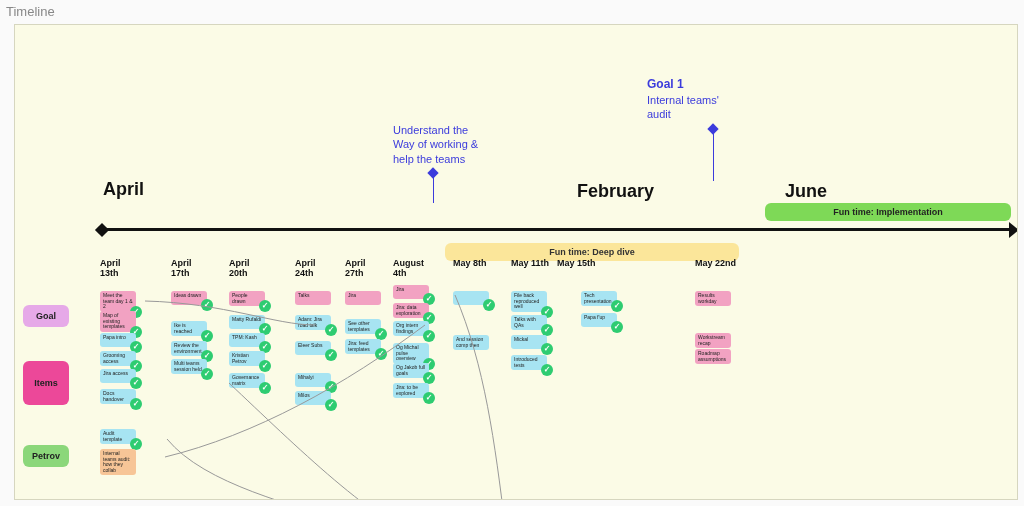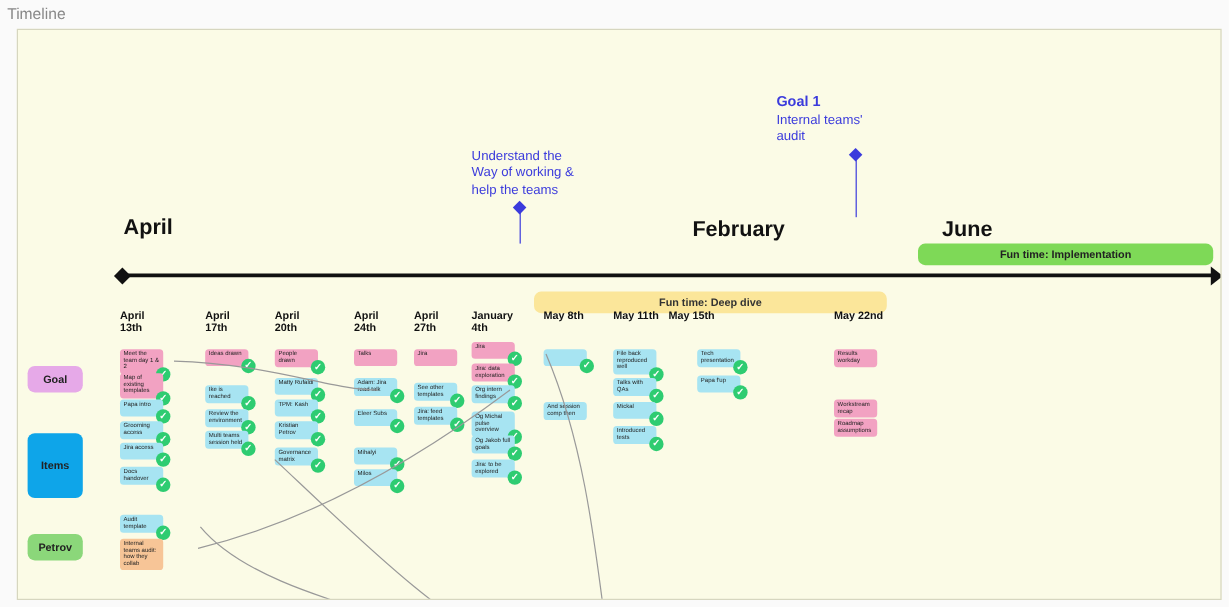--- a/index.html
+++ b/index.html
@@ -93,21 +93,21 @@
     left: 8px;
     width: 46px;
     border-radius: 6px;
     font-size: 9px;
     text-align: center;
     color: #222;
     display: flex; align-items: center; justify-content: center;
     font-weight: 600;
   }
   .legend.goal   { background: #e6a9e8; height: 22px; }
-  .legend.items  { background: #0ea5e9; height: 54px; }
+  .legend.items  { background: #ec4899; height: 44px; }
   .legend.output { background: #8bd77a; height: 22px; }
 
   .datehdr {
     position: absolute;
     font-size: 9px;
     font-weight: 600;
     color: #111;
     width: 42px;
     line-height: 1.1;
   }
@@ -186,21 +186,21 @@
         <div class="datehdr" style="left: 85px; top: 234px; white-space: pre-line;">April
 13th</div>
         <div class="datehdr" style="left: 156px; top: 234px; white-space: pre-line;">April
 17th</div>
         <div class="datehdr" style="left: 214px; top: 234px; white-space: pre-line;">April
 20th</div>
         <div class="datehdr" style="left: 280px; top: 234px; white-space: pre-line;">April
 24th</div>
         <div class="datehdr" style="left: 330px; top: 234px; white-space: pre-line;">April
 27th</div>
-        <div class="datehdr" style="left: 378px; top: 234px; white-space: pre-line;">January 4th</div>
+        <div class="datehdr" style="left: 378px; top: 234px; white-space: pre-line;">August 4th</div>
         <div class="datehdr" style="left: 438px; top: 234px; white-space: pre-line;">May 8th</div>
         <div class="datehdr" style="left: 496px; top: 234px; white-space: pre-line;">May 11th</div>
         <div class="datehdr" style="left: 542px; top: 234px; white-space: pre-line;">May 15th</div>
         <div class="datehdr" style="left: 680px; top: 234px; white-space: pre-line;">May 22nd</div>
       </div>
 
     <div id="cards">
         <div class="card pink" style="left: 85px; top: 266px;">Meet the team day 1 &amp; 2<div class="check">✓</div></div>
         <div class="card pink" style="left: 85px; top: 286px;">Map of existing templates<div class="check">✓</div></div>
         <div class="card blue" style="left: 85px; top: 308px;">Papa intro<div class="check">✓</div></div>

